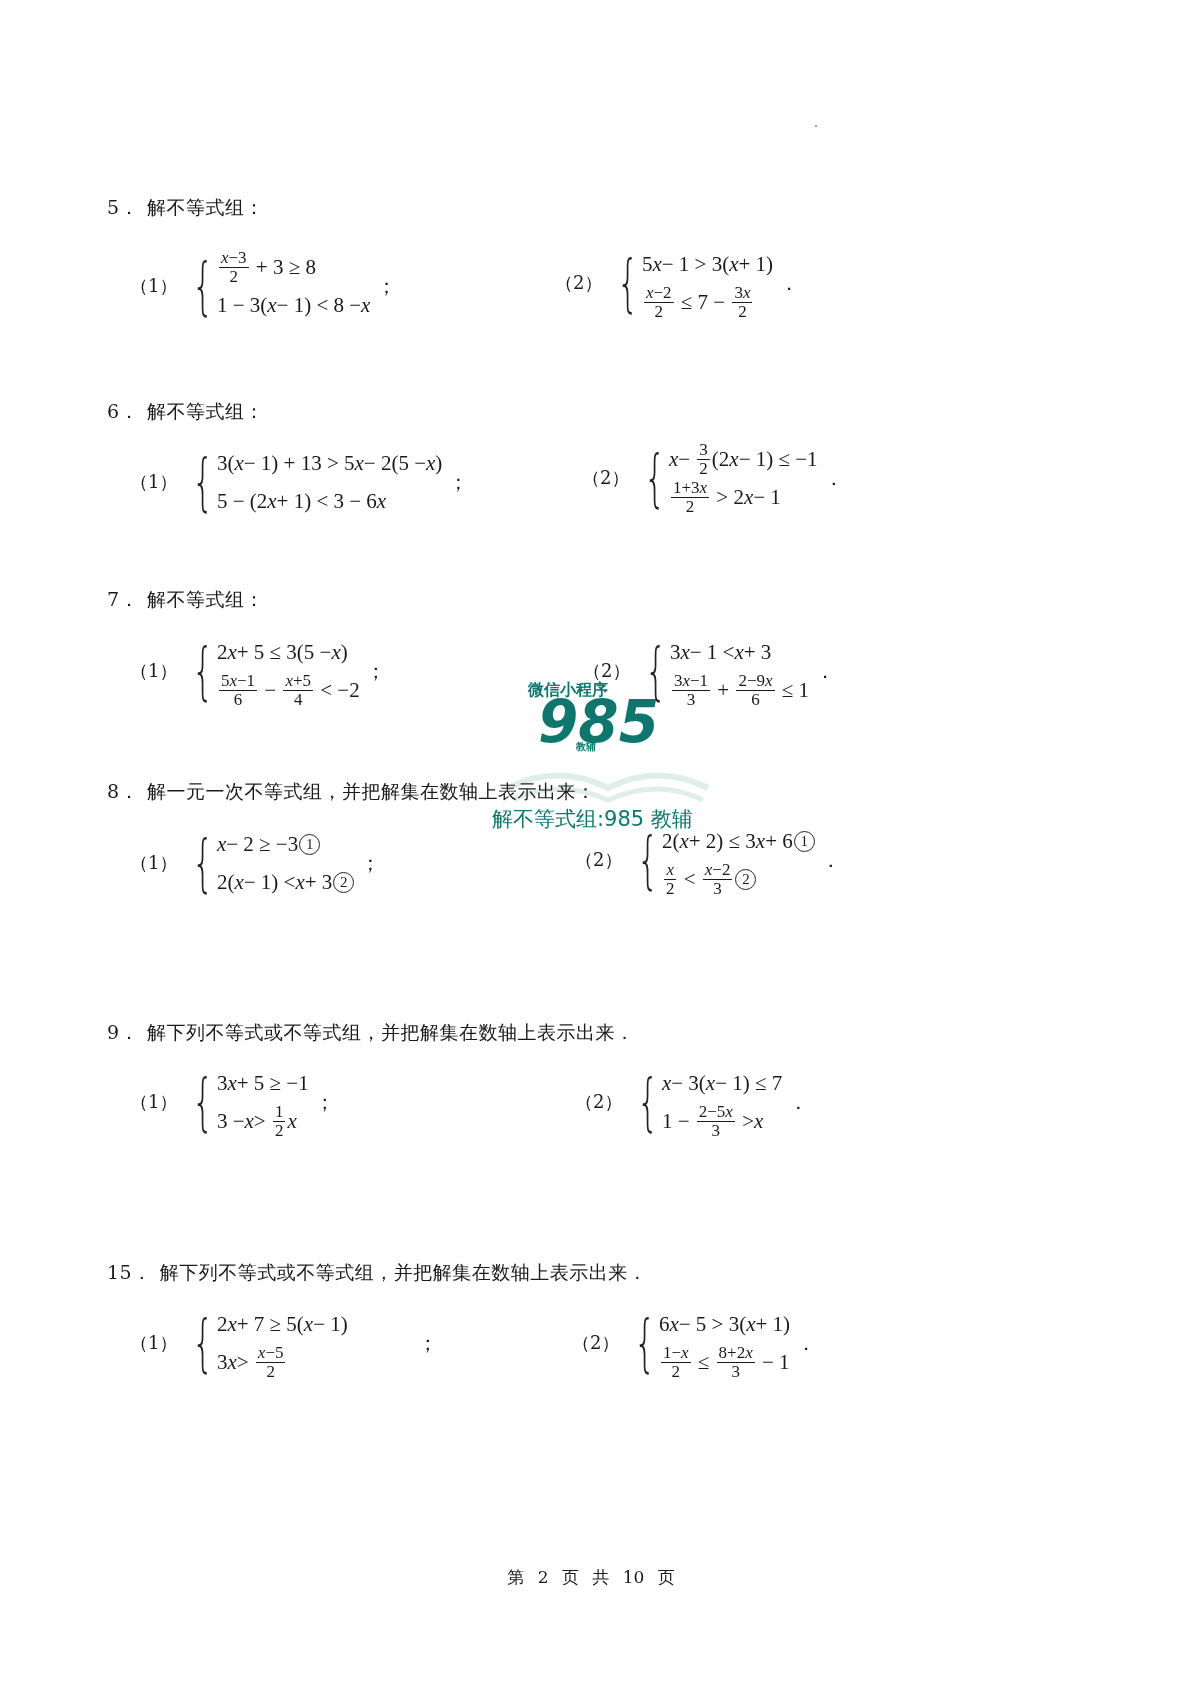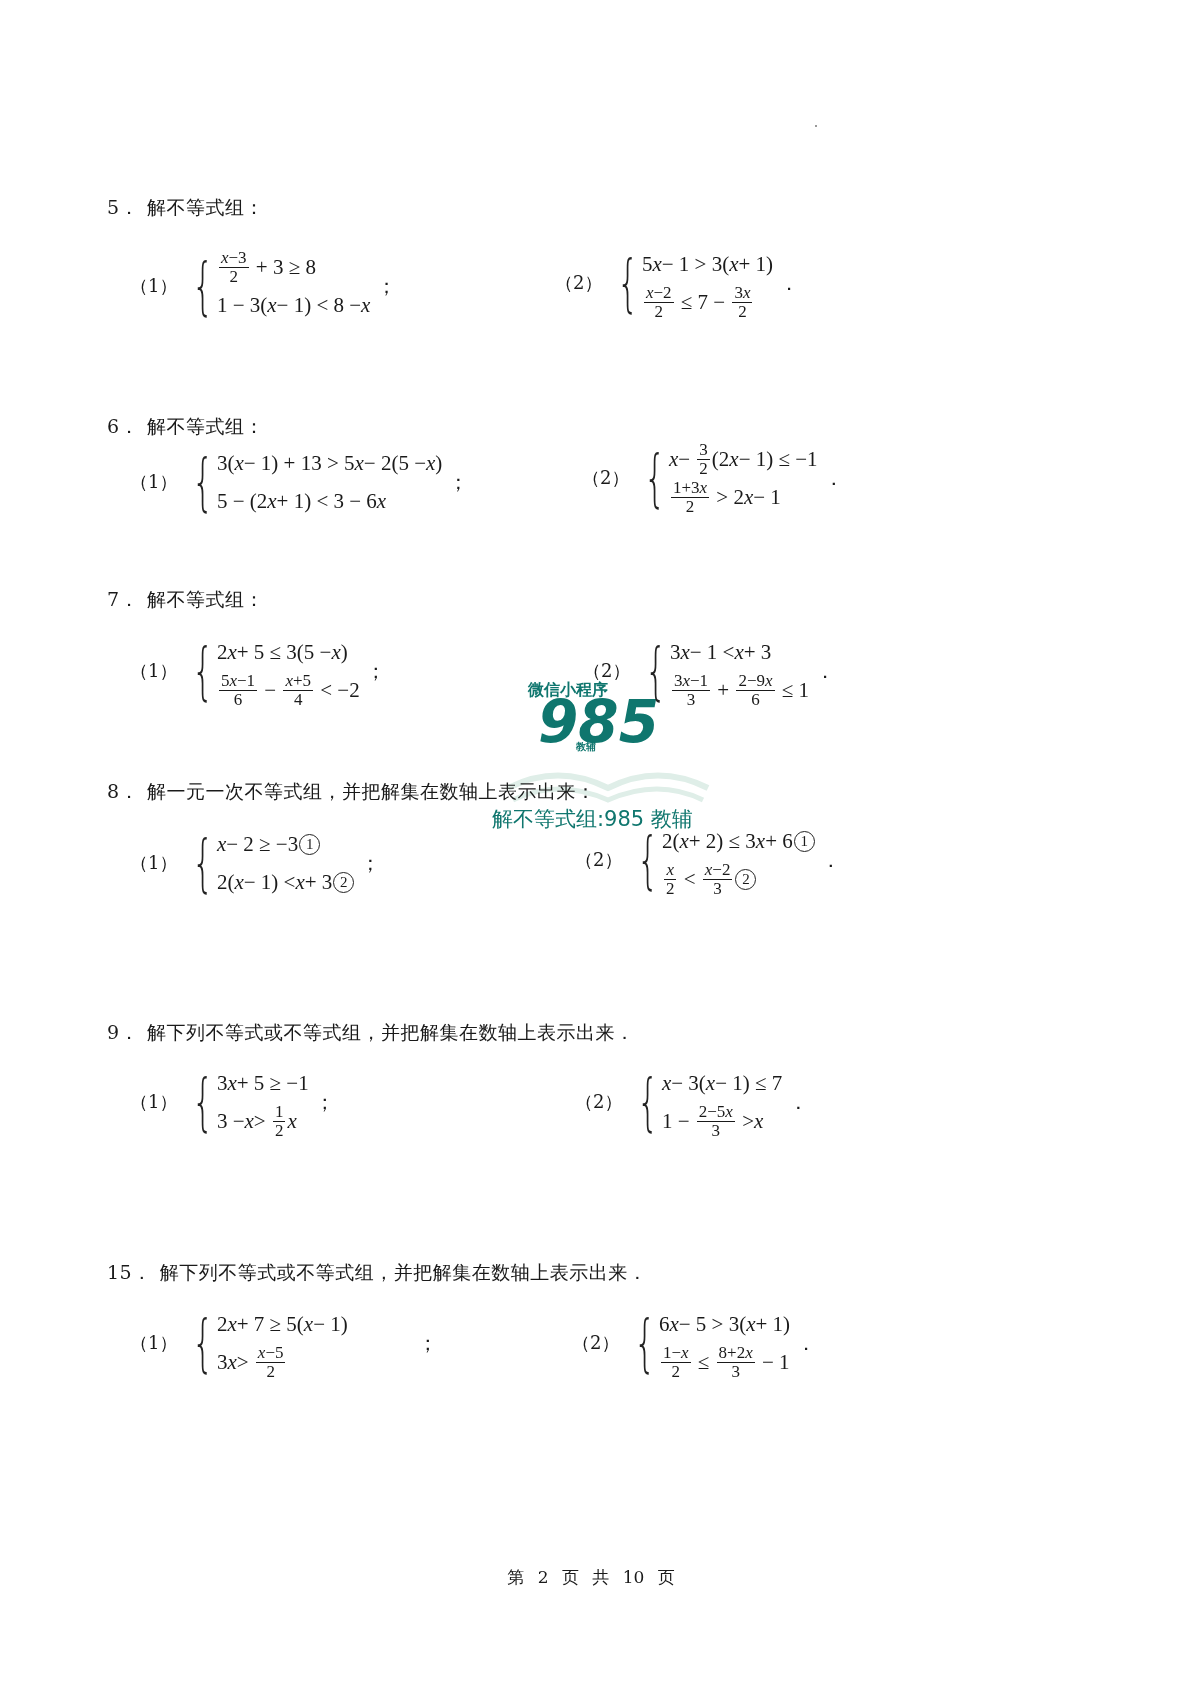--- a/index.html
+++ b/index.html
@@ -66,21 +66,21 @@
           <span class="n"><i>x</i>−2</span>
           <span class="d">2</span>
         </span>&nbsp;≤ 7 −&nbsp;<span class="frac">
           <span class="n">3<i>x</i></span>
           <span class="d">2</span>
         </span></div>
   </div>
   <span class="punct">．</span>
 </div>
 
-<div class="q-title" style="top:414px">
+<div class="q-title" style="top:399px">
   <span class="num">6．</span><span>解不等式组：</span>
 </div>
 <div class="part" style="left:130px; top:444px">
   <span class="lbl">（1）</span>
   <span class="brace">{</span>
   <div class="sys">
     <div class="row">3(<i>x</i> − 1) + 13 &gt; 5<i>x</i> − 2(5 − <i>x</i>)</div>
     <div class="row">5 − (2<i>x</i> + 1) &lt; 3 − 6<i>x</i></div>
   </div>
   <span class="punct">；</span>

